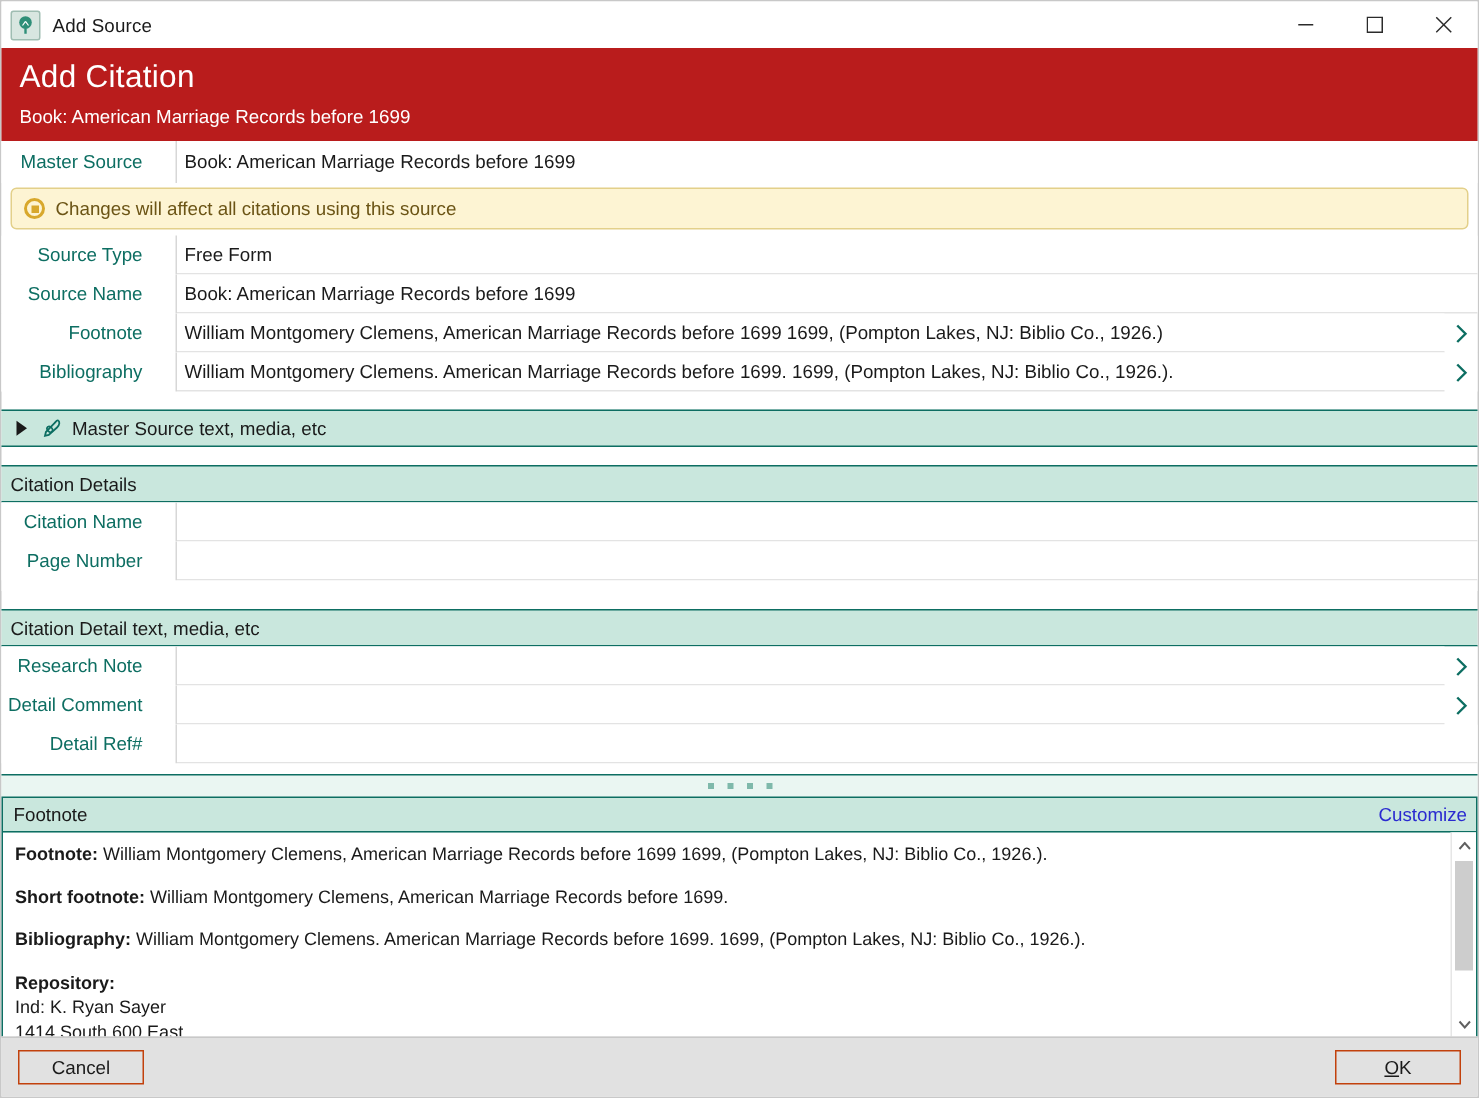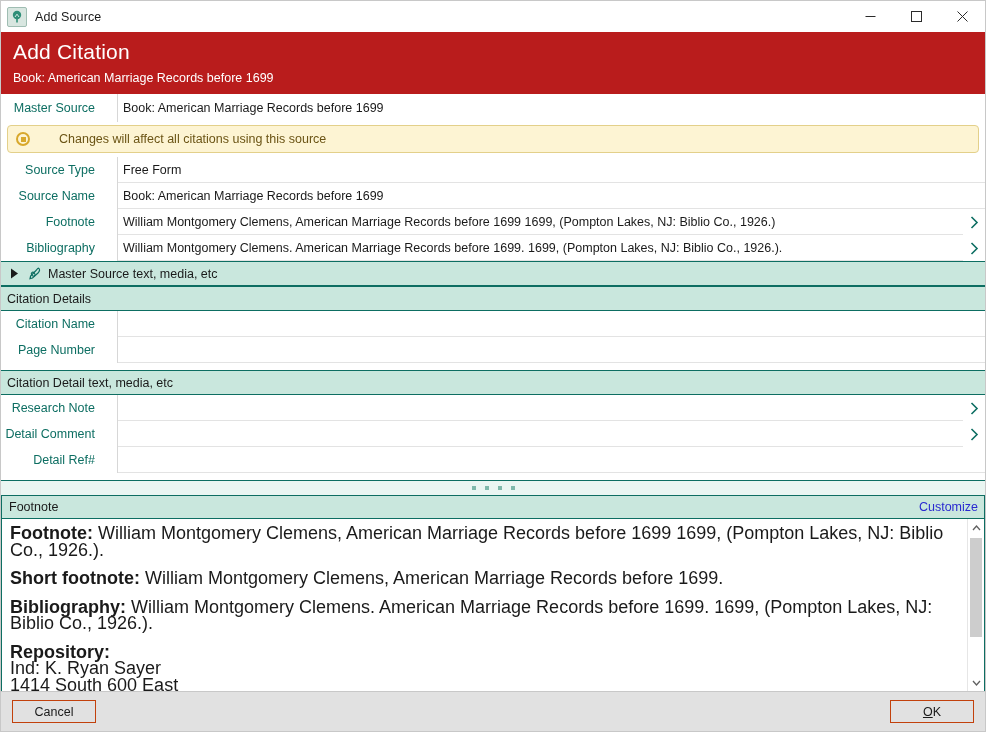--- a/index.html
+++ b/index.html
@@ -106,21 +106,20 @@
     padding: 3px 6px 4px 6px;
     background: #ffffff;
   }
   .warnbar {
     height: 28px;
     background: #fdf4d3;
     border: 1px solid #e3d08a;
     border-radius: 4px;
     display: flex; align-items: center;
     padding-left: 8px;
-    gap: 22px;
   }
   .warnbar .wicon {
     width: 14px; height: 14px; min-width: 14px;
     border: 2px solid #d8a82c;
     border-radius: 50%;
     display: flex; align-items: center; justify-content: center;
     margin-right: 7px;
   }
   .warnbar .wicon i {
     width: 5px; height: 5px; background: #d8a82c; display: block;
@@ -128,21 +127,21 @@
   .warnbar .wtext { font-size: 12.5px; color: #6b5415; }
 
   
   .secbar {
     height: 25px; min-height: 25px;
     background: #c9e7dd;
     border-top: 1px solid #0d6e62;
     border-bottom: 1px solid #0d6e62;
     display: flex; align-items: center;
     padding-left: 7px;
-    font-size: 12.5px; color: #1a1a1a;
+    font-size: 12.5px; color: #1a1a1a; margin-top: 12px;
   }
   .secbar .tri {
     width: 12px; height: 12px; margin-right: 6px;
     display: flex; align-items: center; justify-content: center;
   }
   .secbar .pen {
     width: 16px; height: 16px; margin-right: 6px;
     display: flex; align-items: center; justify-content: center;
   }
   .secbar.plain { padding-left: 6px; }
@@ -181,21 +180,21 @@
     font-size: 12.5px; color: #1a1a1a;
   }
   .preview-head .ph-title { flex: 1; }
   .preview-head .ph-link {
     color: #2a2ad0; font-size: 12.5px;
     cursor: pointer;
   }
   .preview-body-wrap { flex: 1; display: flex; min-height: 0; }
   .preview-body {
     flex: 1; padding: 6px 8px 0 8px;
-    font-size: 18px; color: #1a1a1a; line-height: 16.5px;
+    font-size: 12px; color: #1a1a1a; line-height: 16.5px;
     overflow: hidden;
   }
   .preview-body p { margin: 0 0 12px 0; }
   .preview-body .lbl { font-weight: bold; }
   .preview-body .repo { margin: 0; }
   .preview-body .repo .rline { display: block; }
 
   
   .vscroll {
     width: 17px; min-width: 17px;

